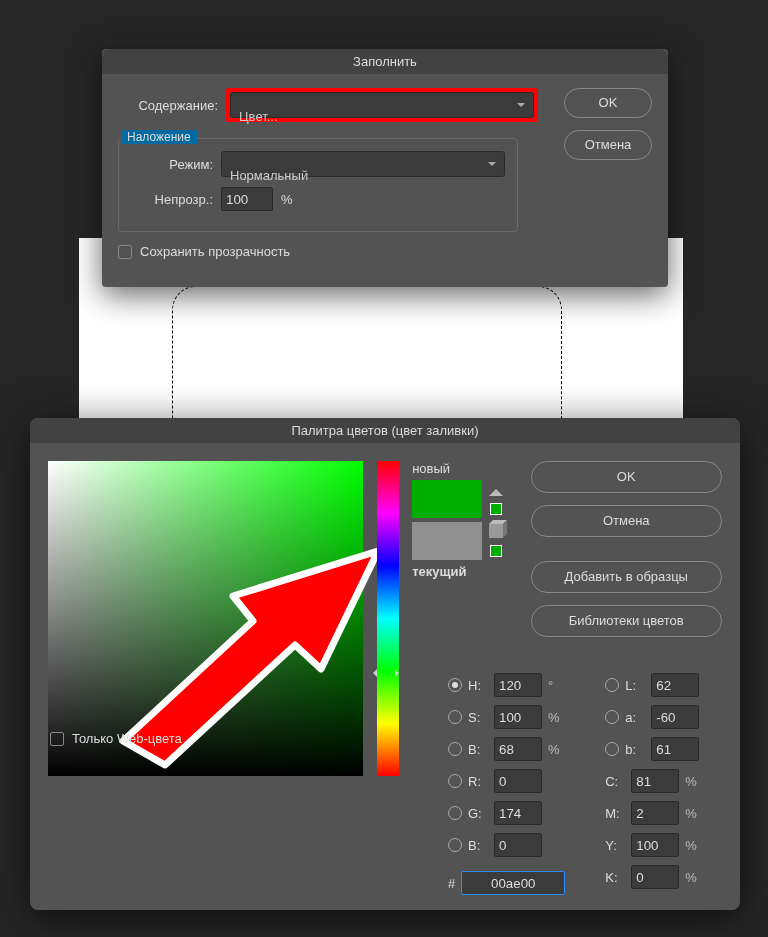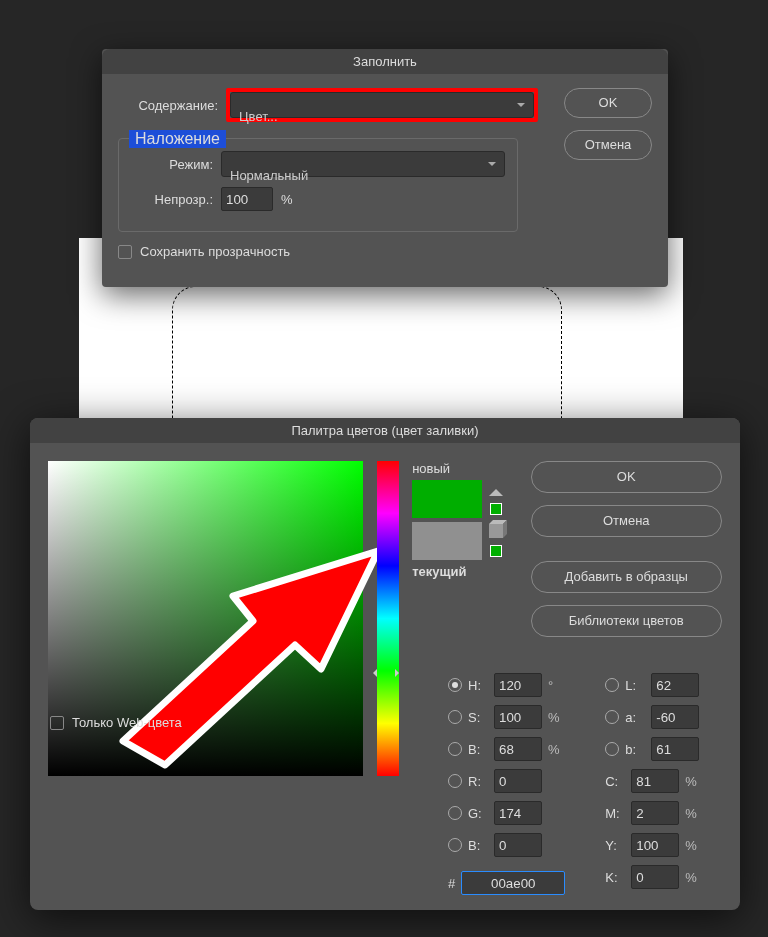--- a/index.html
+++ b/index.html
@@ -77,23 +77,23 @@
 .fill-buttons { position: absolute; right: 16px; top: 14px; display: flex; flex-direction: column; gap: 12px; }
 .fieldset {
   border: 1px solid #6a6a6a;
   border-radius: 4px;
   margin-top: 16px;
   padding: 12px 12px 10px 12px;
   width: 400px;
   position: relative;
 }
 .fieldset-title {
-  position: absolute; top: -9px; left: 10px;
-  background: #1d4ed8; padding: 0 6px;
-  font-size: 16px;
+  position: absolute; top: -9px; left: 2px;
+  background: #0369a1; padding: 0 6px;
+  font-size: 12px;
 }
 .num-input {
   width: 52px; height: 24px;
   background: #3b3b3b; border: 1px solid #2a2a2a;
   color: #ddd; padding: 0 4px; border-radius: 2px;
 }
 .checkbox {
   width: 14px; height: 14px;
   border: 1px solid #888; border-radius: 2px;
   margin-right: 8px;
@@ -182,21 +182,21 @@
 .valrow { display: flex; align-items: center; height: 32px; gap: 6px; }
 .radio { width: 14px; height: 14px; border: 1px solid #aaa; border-radius: 50%; position: relative; }
 .radio.on::after { content:""; position:absolute; inset:3px; background:#ddd; border-radius:50%; }
 .vlabel { width: 20px; }
 .vinput { width: 48px; height: 24px; background:#3b3b3b; border:1px solid #2a2a2a; color:#ddd; padding:0 4px; border-radius:2px; text-align:left; }
 .unit { width: 14px; color:#bbb; }
 .two-col { display: flex; gap: 40px; }
 .hex-row { margin-top: 10px; display:flex; align-items:center; gap:6px; }
 .hex-input { width: 104px; height: 24px; background:#3b3b3b; border:1px solid #2a8cff; color:#ddd; padding:0 4px; border-radius:2px;text-align:center; }
 
-.web-only { position: absolute; left: 20px; bottom: 64px; display:flex; align-items:center; }
+.web-only { position: absolute; left: 20px; bottom: 48px; display:flex; align-items:center; }
 </style>
 </head>
 <body>
 
 <div class="canvas-white"></div>
 <div class="canvas-sel"></div>
 
 <div class="fill-dialog">
   <div class="titlebar">Заполнить</div>
   <div class="fill-body">

